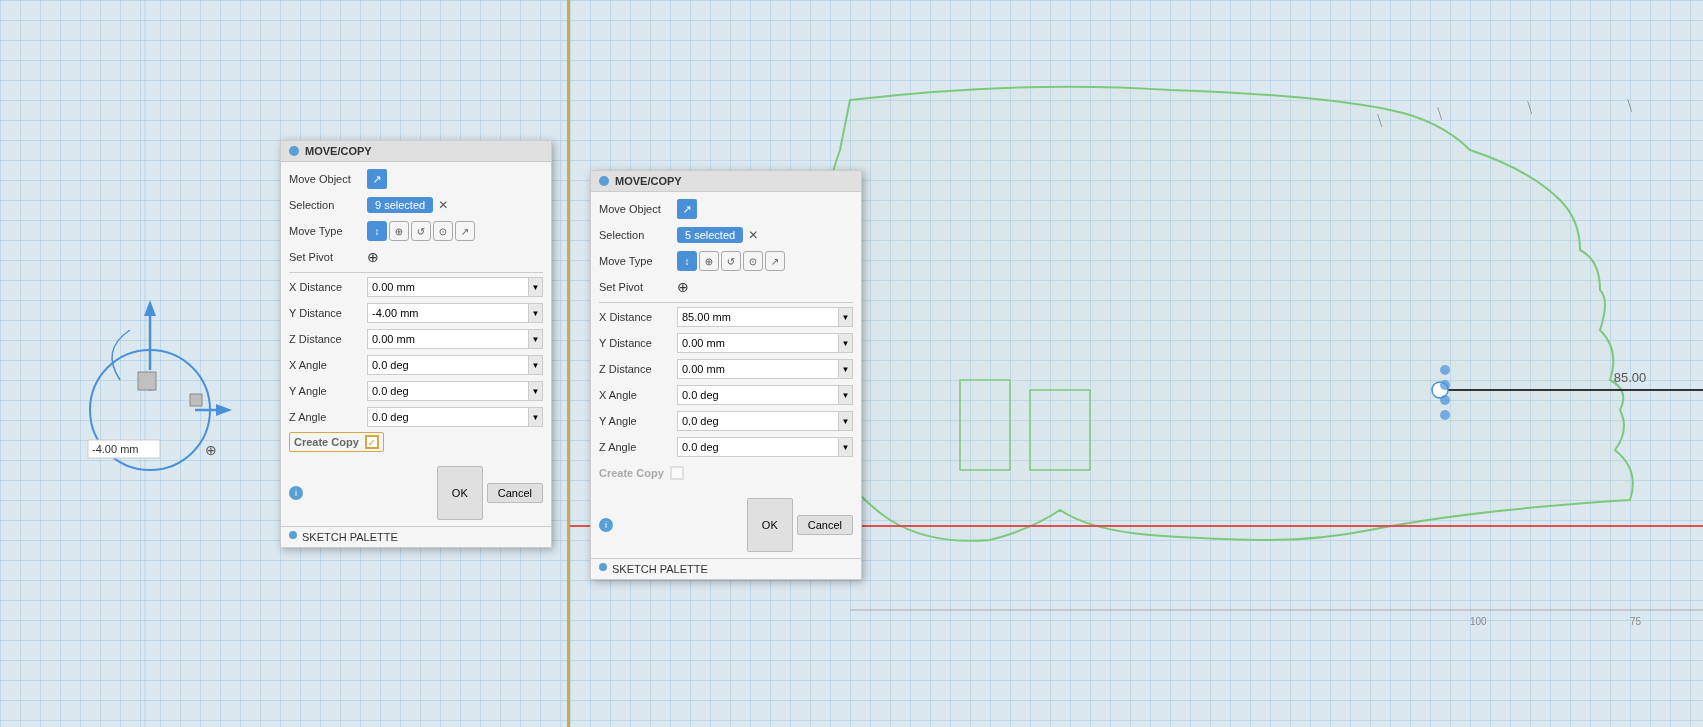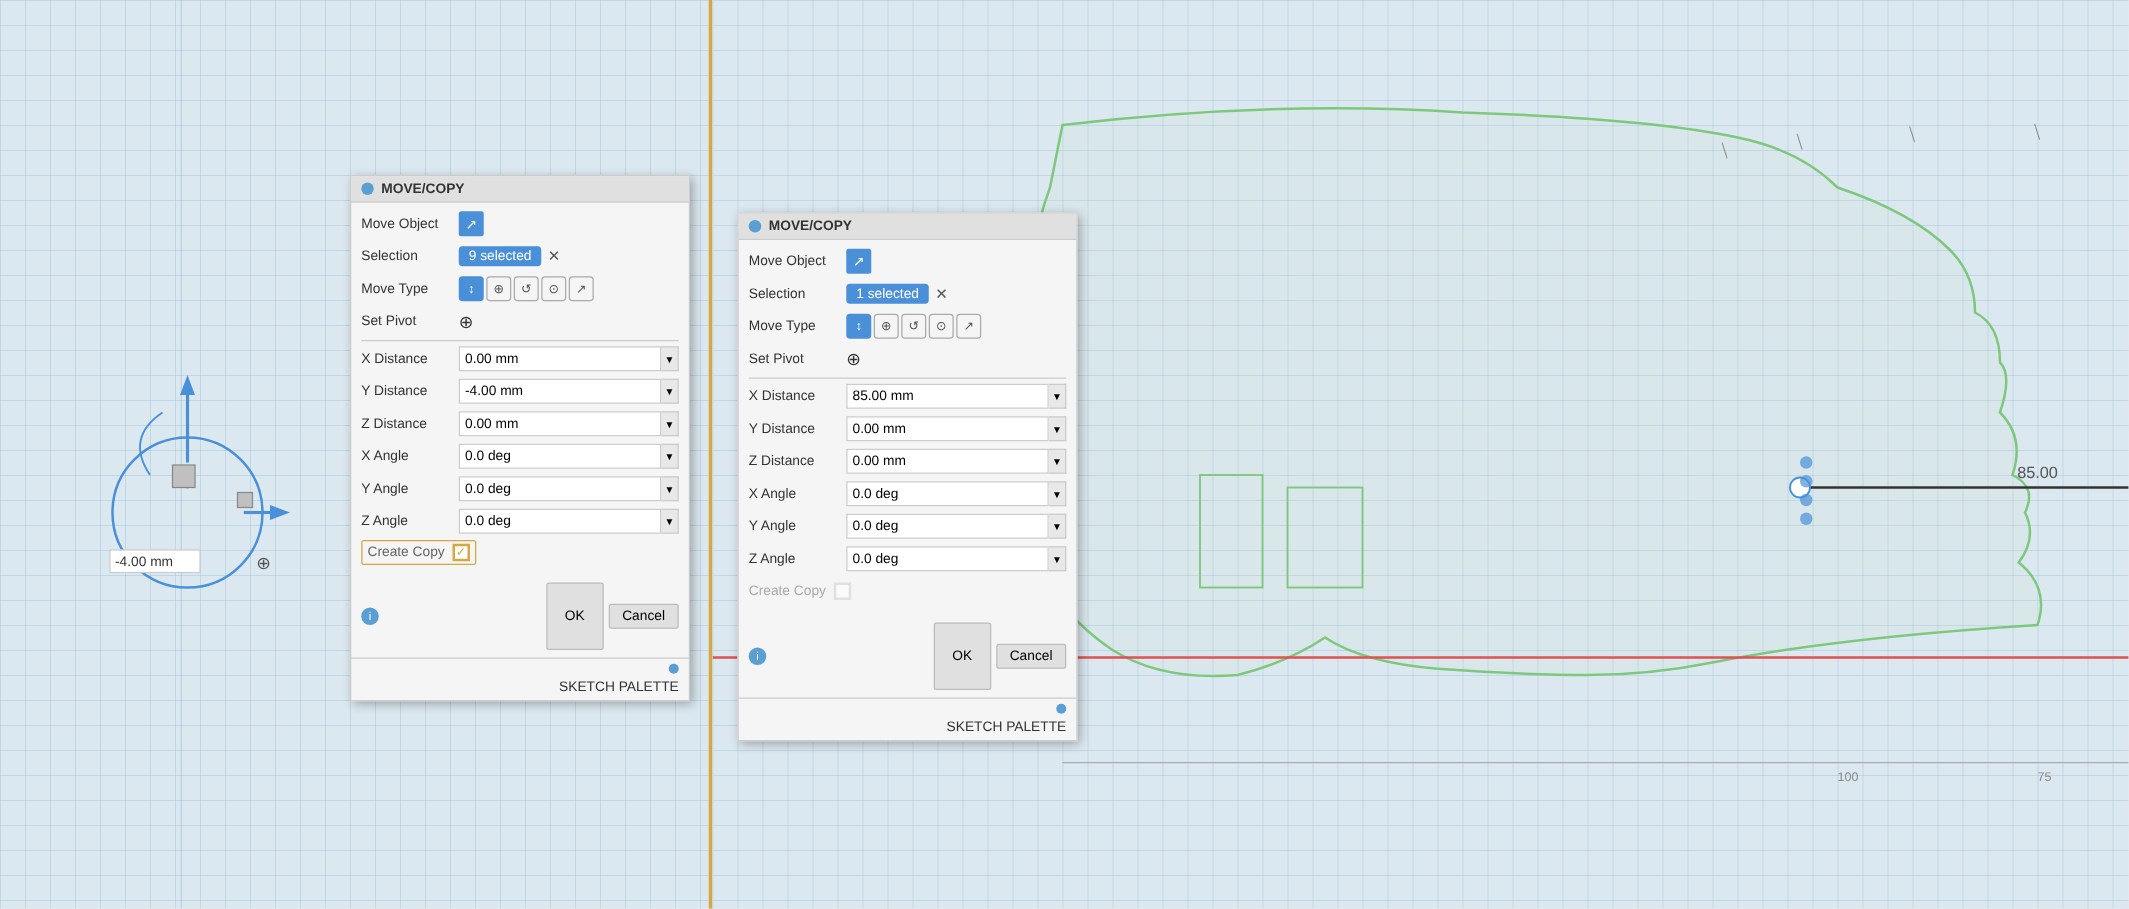--- a/index.html
+++ b/index.html
@@ -221,45 +221,45 @@
     }
     .create-copy-row {
       display: flex;
       align-items: center;
       gap: 6px;
       margin-bottom: 4px;
     }
     .create-copy-label {
       font-size: 11px;
       color: #666;
+      font-weight: bold;
     }
     .checkbox-orange {
       width: 14px;
       height: 14px;
       border: 2px solid #d4a843;
       background: white;
       display: flex;
       align-items: center;
       justify-content: center;
       cursor: pointer;
     }
     .checkbox-orange.checked::after {
       content: '✓';
       font-size: 10px;
       color: #d4a843;
     }
     .sketch-palette {
       display: flex;
-      align-items: flex-end;
+      align-items: flex-start;
       gap: 5px;
       padding: 4px 8px;
       font-size: 11px;
       color: #333;
       border-top: 1px solid #ccc;
-      flex-direction: column;
     }
     .sketch-dot {
       width: 8px;
       height: 8px;
       border-radius: 50%;
       background: #5a9fd4;
     }
 
     
     .dialog-left {
@@ -532,21 +532,21 @@
           <span class="dialog-label">Move Object</span>
           <div class="dialog-value">
             <div class="move-obj-icon">↗</div>
           </div>
         </div>
 
         <div class="dialog-row">
           <span class="dialog-label">Selection</span>
           <div class="dialog-value">
             <button class="btn-blue">
-              <span>1 selected</span>
+              <span>5 selected</span>
             </button>
             <span class="close-x">✕</span>
           </div>
         </div>
 
         <div class="dialog-row">
           <span class="dialog-label">Move Type</span>
           <div class="dialog-value move-type-btns">
             <div class="btn-icon">↕</div>
             <div class="btn-icon-outline">⊕</div>

